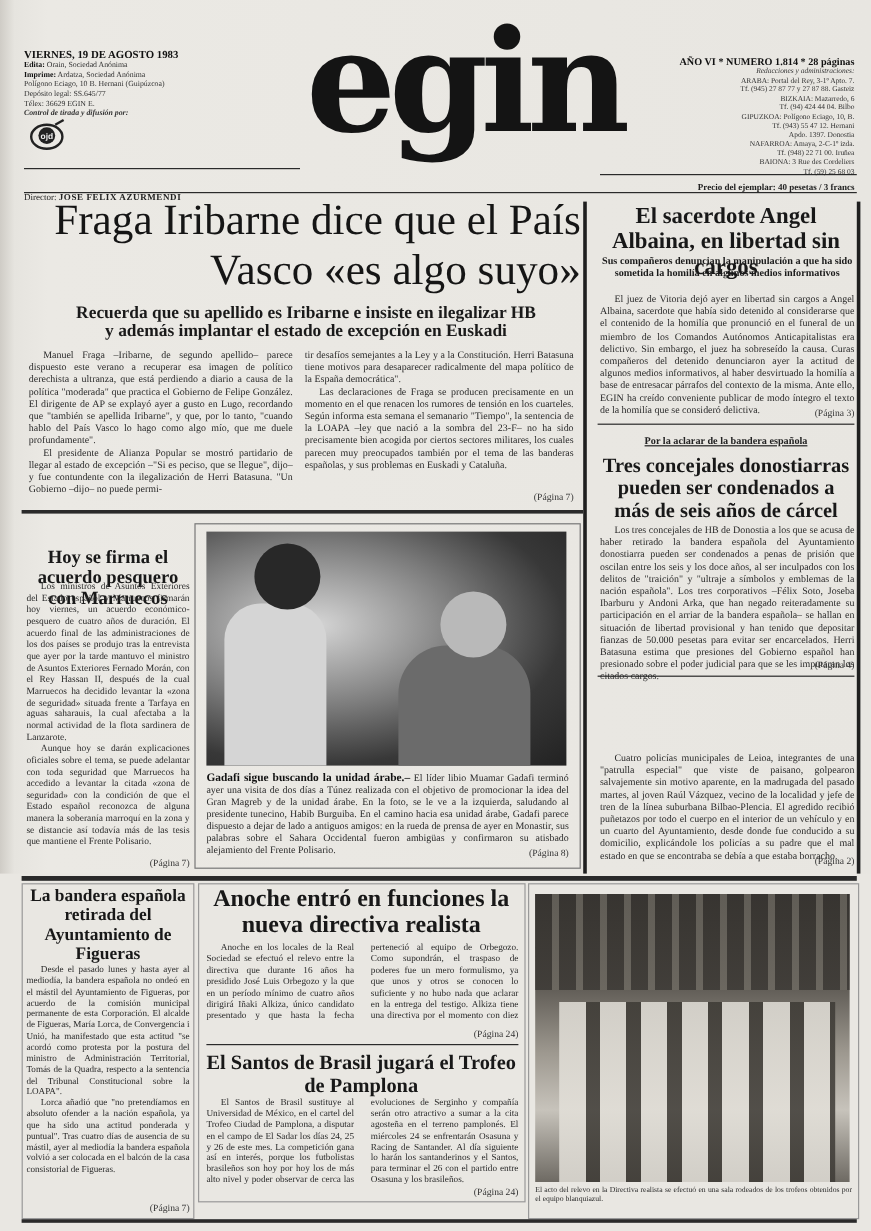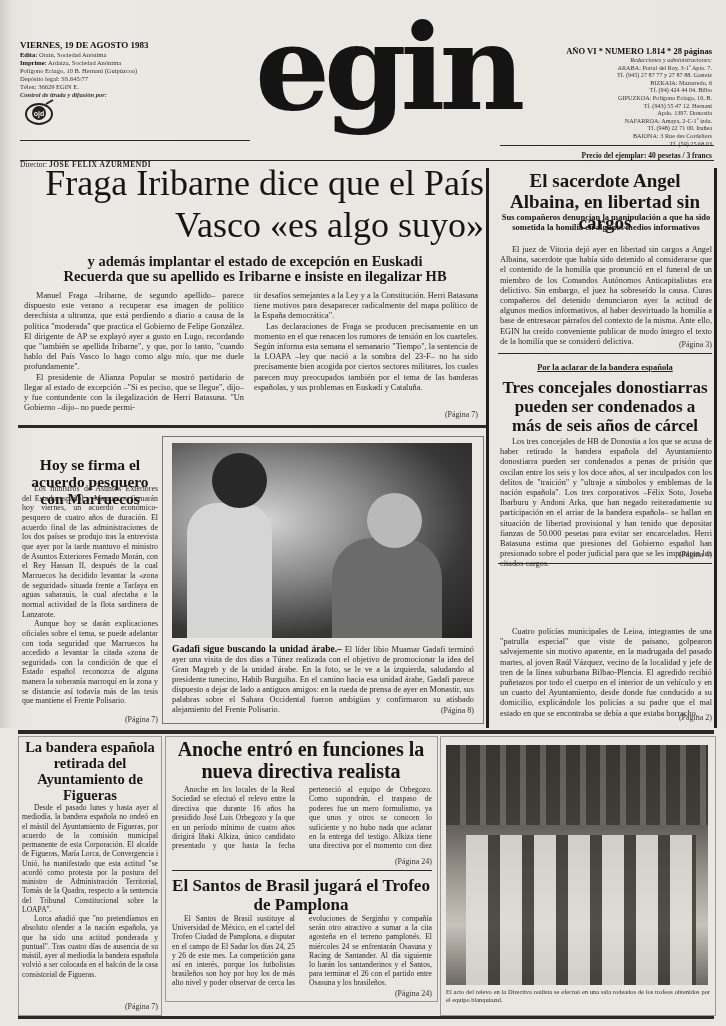--- a/index.html
+++ b/index.html
@@ -77,22 +77,22 @@
     <div>Tf. (59) 25 68 03</div>
   </div>
 
   <div class="abs rule" style="left:20px;top:140px;width:230px;height:1px;"></div>
   <div class="abs rule" style="left:500px;top:145px;width:214px;height:1px;"></div>
   <div class="abs price">Precio del ejemplar: 40 pesetas / 3 francs</div>
   <div class="abs rule" style="left:20px;top:160px;width:694px;height:1px;"></div>
 
   <h1 class="abs main">Fraga Iribarne dice que el País Vasco «es algo suyo»</h1>
   <div class="abs sub" style="left:30px;top:254px;width:450px;font-size:14.5px;line-height:15px;">
+    <div>Recuerda que su apellido es Iribarne e insiste en ilegalizar HB</div>
     <div>y además implantar el estado de excepción en Euskadi</div>
-    <div>Recuerda que su apellido es Iribarne e insiste en ilegalizar HB</div>
   </div>
   <div class="abs body" style="left:24px;top:291px;width:220px;">
     <p>Manuel Fraga –Iribarne, de segundo apellido– parece dispuesto este verano a recuperar esa imagen de político derechista a ultranza, que está perdiendo a diario a causa de la política "moderada" que practica el Gobierno de Felipe González. El dirigente de AP se explayó ayer a gusto en Lugo, recordando que "también se apellida Iribarne", y que, por lo tanto, "cuando hablo del País Vasco lo hago como algo mío, que me duele profundamente".</p>
     <p>El presidente de Alianza Popular se mostró partidario de llegar al estado de excepción –"Si es peciso, que se llegue", dijo– y fue contundente con la ilegalización de Herri Batasuna. "Un Gobierno –dijo– no puede permi-</p>
   </div>
   <div class="abs body" style="left:254px;top:291px;width:224px;">
     <p style="text-indent:0">tir desafíos semejantes a la Ley y a la Constitución. Herri Batasuna tiene motivos para desaparecer radicalmente del mapa político de la España democrática".</p>
     <p>Las declaraciones de Fraga se producen precisamente en un momento en el que renacen los rumores de tensión en los cuarteles. Según informa esta semana el semanario "Tiempo", la sentencia de la LOAPA –ley que nació a la sombra del 23-F– no ha sido precisamente bien acogida por ciertos sectores militares, los cuales parecen muy preocupados también por el tema de las banderas españolas, y sus problemas en Euskadi y Cataluña.</p>
   </div>
   <div class="abs pag" style="left:400px;top:410px;width:78px;">(Página 7)</div>

